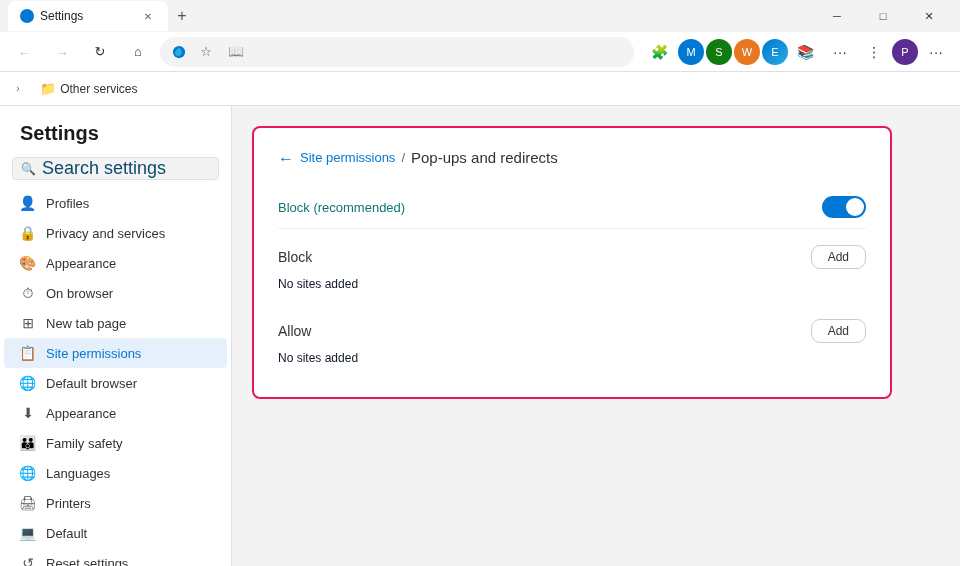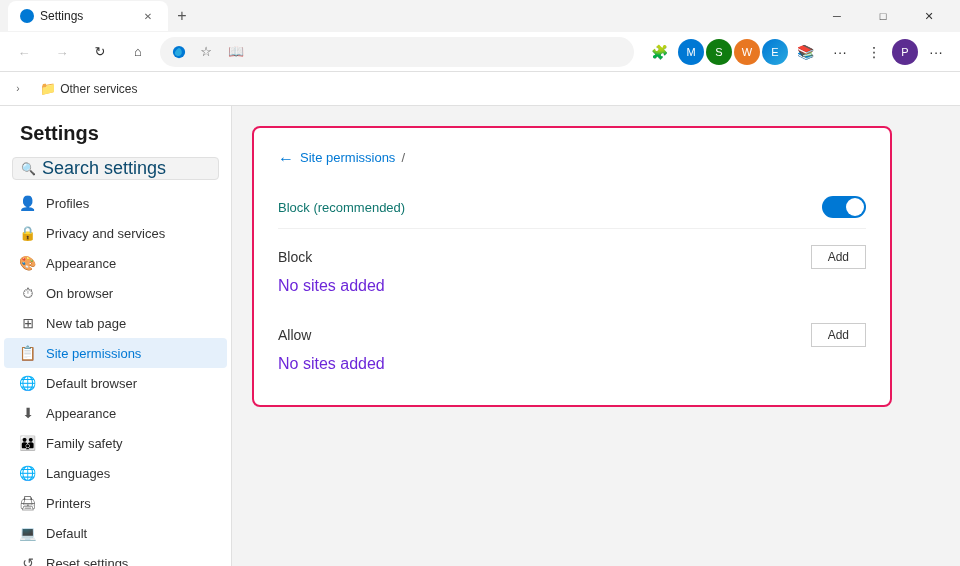--- a/index.html
+++ b/index.html
@@ -358,29 +358,29 @@
       justify-content: space-between;
       margin-bottom: 4px;
     }
     .sub-section-label {
       font-size: 14px;
       font-weight: 500;
       color: #333;
       padding: 8px 0 4px;
     }
     .no-sites-text {
-      font-size: 16px;
-      color: #6d28d9;
+      font-size: 12px;
+      color: #0f172a;
       padding: 4px 0 8px;
     }
     .add-btn {
       padding: 4px 16px;
       background: #fff;
       border: 1px solid #ccc;
-      border-radius: 0;
+      border-radius: 9px;
       font-size: 12px;
       color: #333;
       cursor: pointer;
     }
 
     
     ::-webkit-scrollbar { width: 6px; }
     ::-webkit-scrollbar-thumb { background: #ccc; border-radius: 3px; }
   </style>
 </head>
@@ -503,20 +503,21 @@
 
   </div>
 
   <div class="content-area">
     <div class="content-card">
 
       <div class="breadcrumb">
         <span class="breadcrumb-back">←</span>
         <a class="breadcrumb-link">Site permissions</a>
         <span class="breadcrumb-sep">/</span>
+        <span class="breadcrumb-current">Pop-ups and redirects</span>
       </div>
 
       <div class="section-row">
         <span class="section-label">Block (recommended)</span>
         <div class="toggle"></div>
       </div>
 
       <div class="sub-section">
         <div class="sub-section-header">
           <span class="sub-section-label">Block</span>

